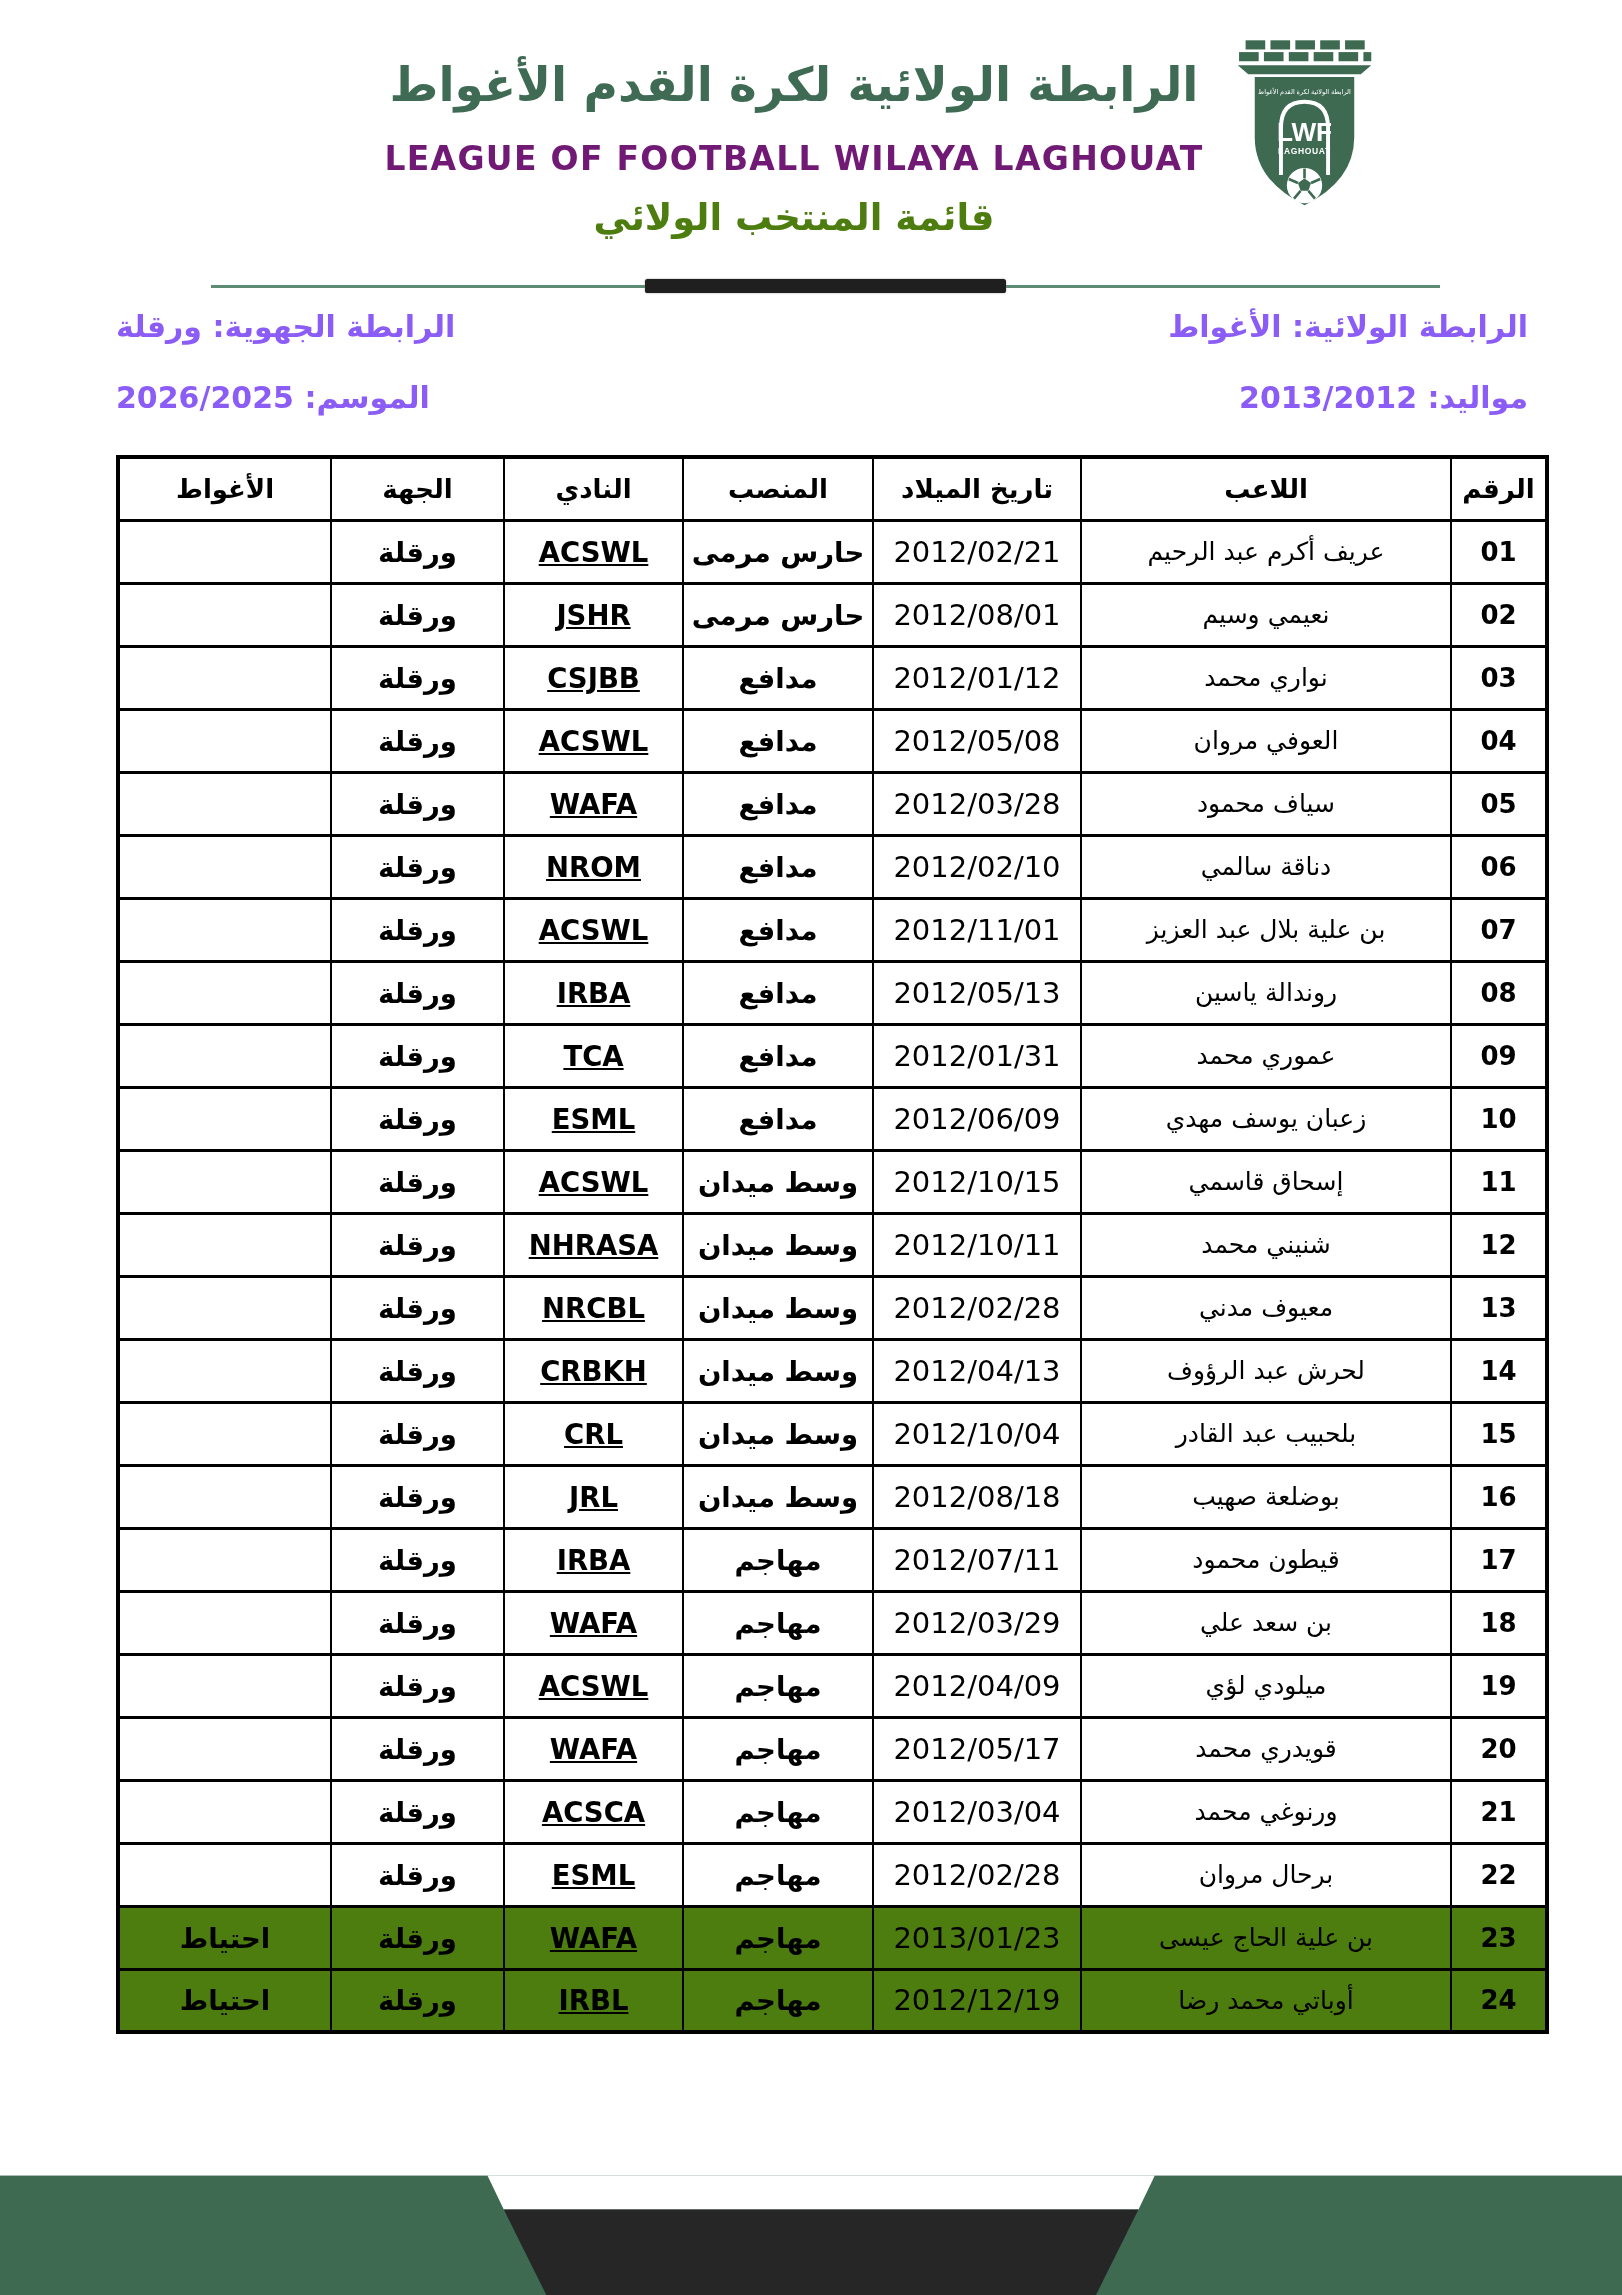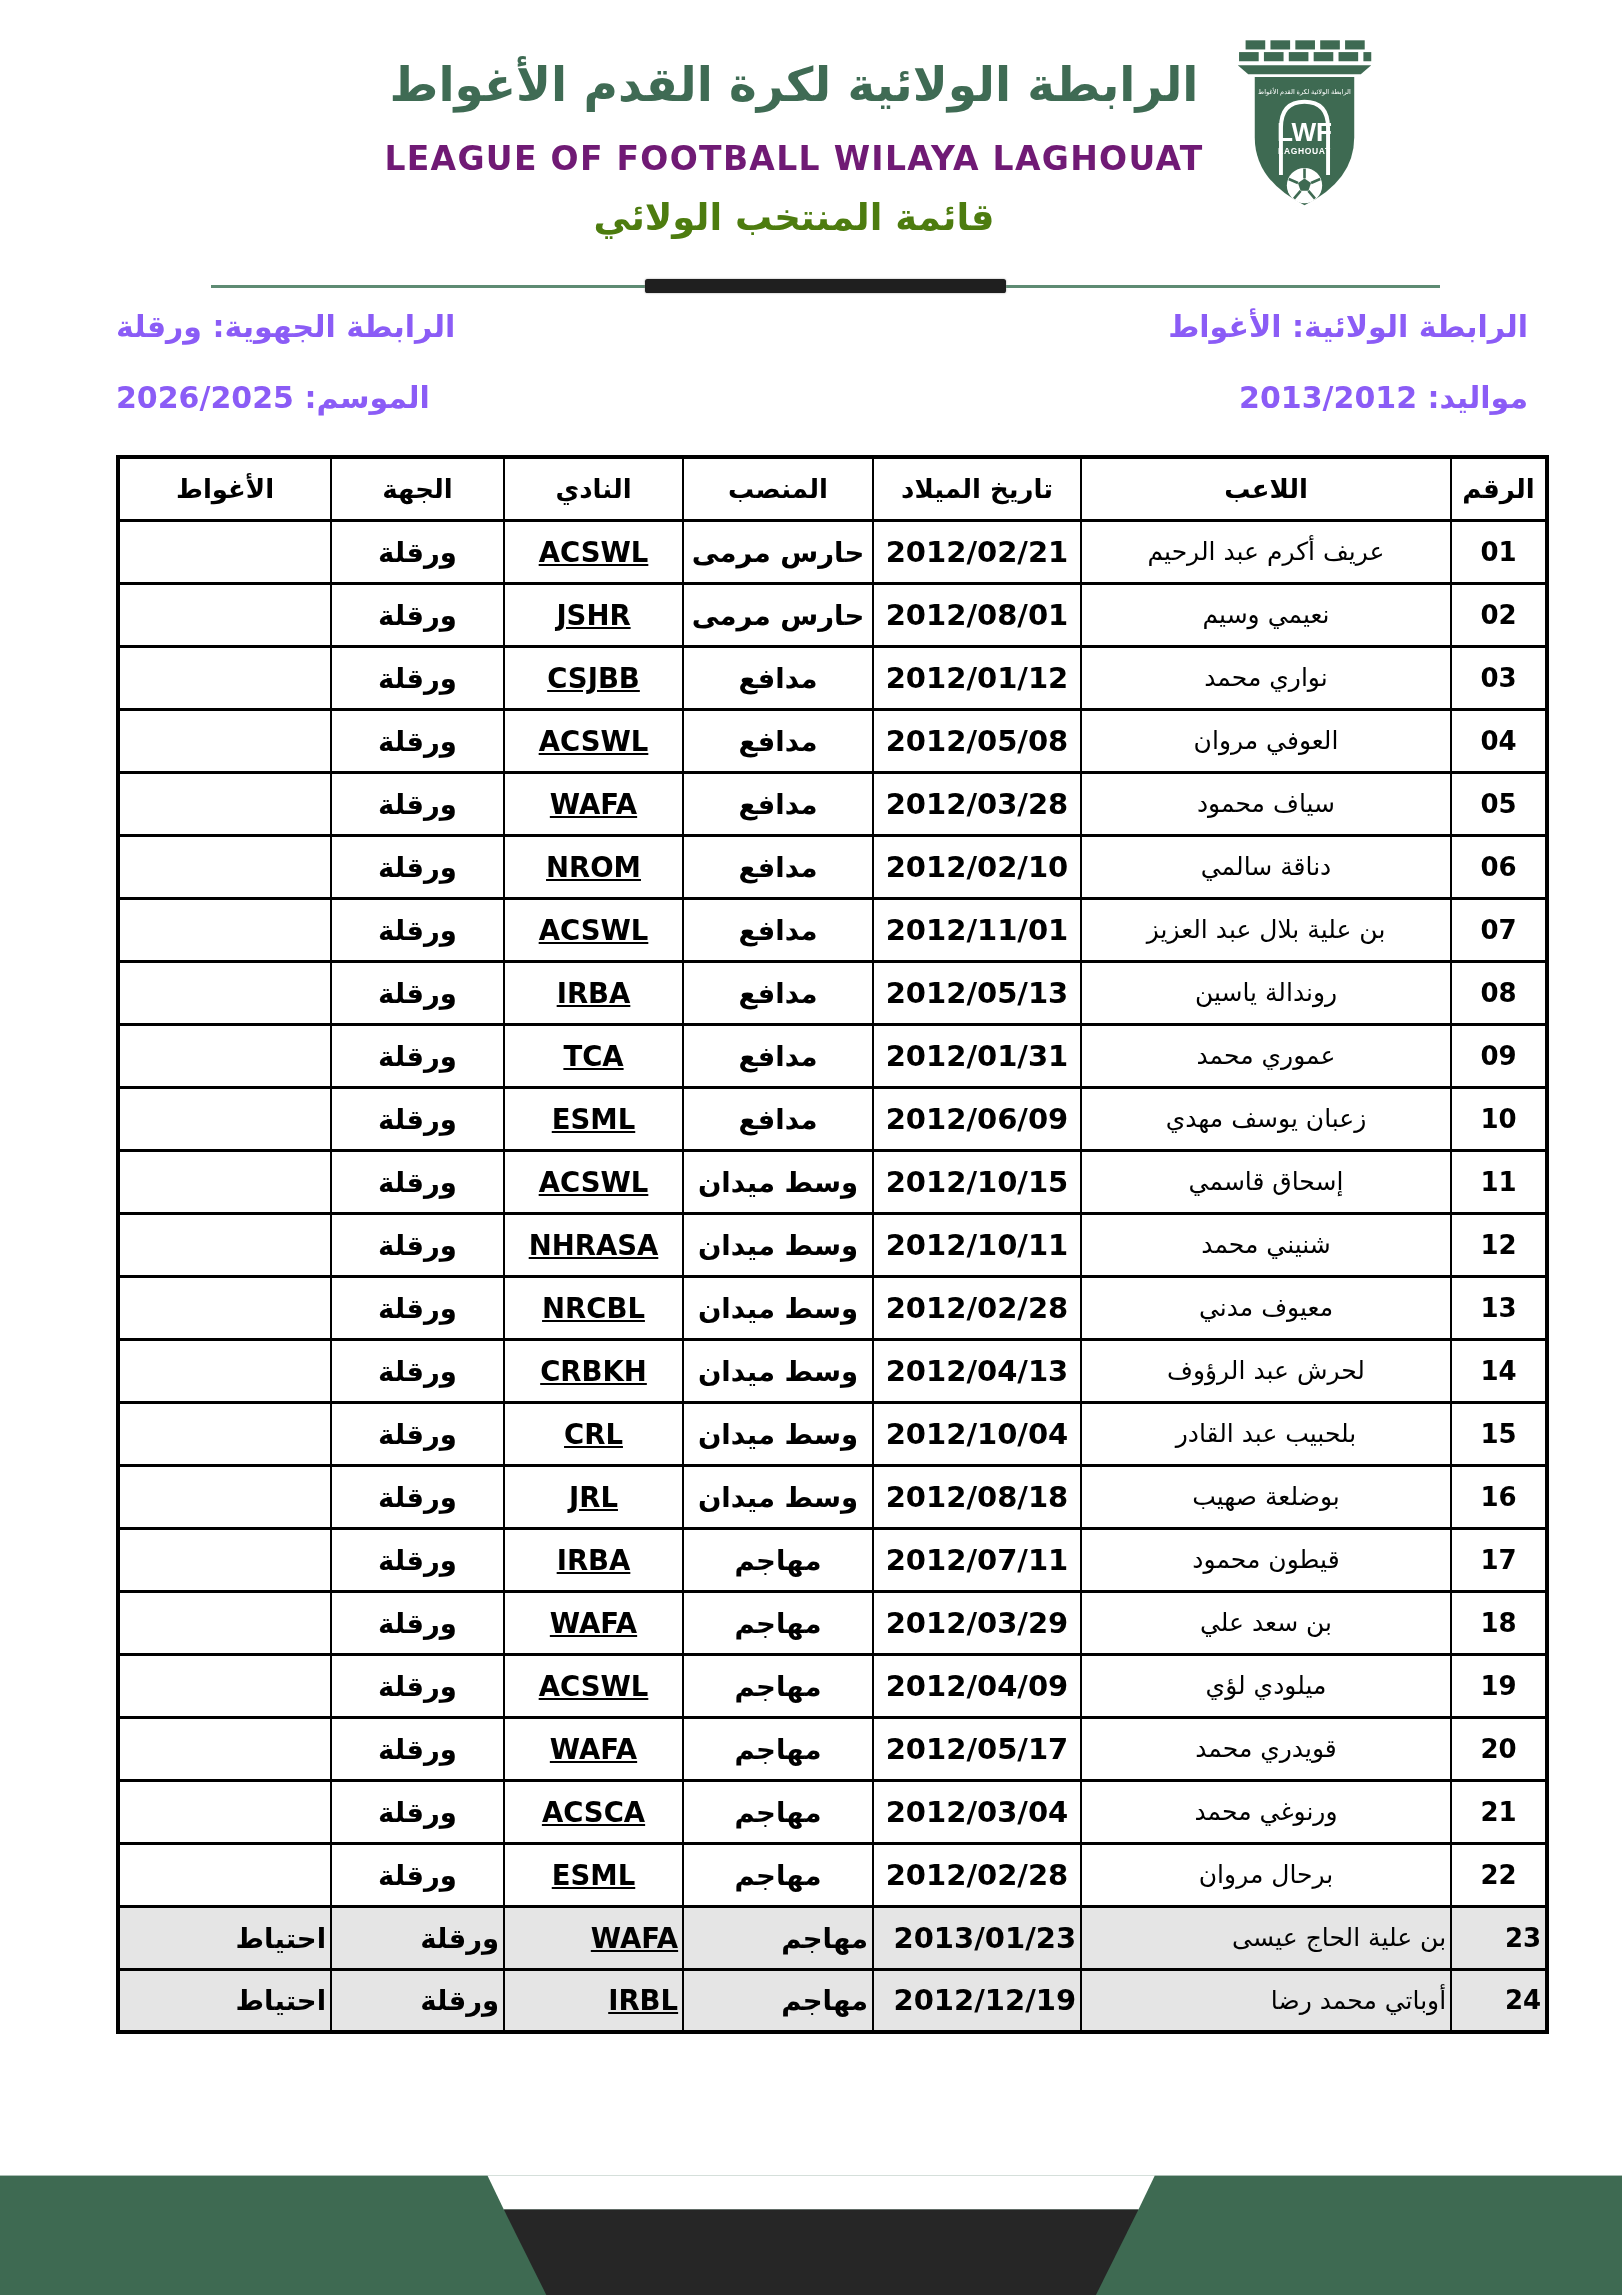--- a/index.html
+++ b/index.html
@@ -27,26 +27,26 @@
   .roster th,.roster td{
     border:2px solid #000;border-top-width:3.9px;border-bottom-width:3.9px;
     text-align:center;vertical-align:middle;padding:0 3.9px;overflow:hidden;
   }
   .roster{border:4.6px solid #000;}
   .roster thead tr{height:63px;}
   .roster tbody tr{height:63px;}
   .roster th{font-size:26px;font-weight:bold;}
   .c-num{font-size:26px;font-weight:bold;}
   .c-name{font-size:25px;font-weight:normal;}
-  .c-dob{font-size:29px;font-weight:bold;direction:ltr;unicode-bidi:embed;margin-top:35px;}
+  .c-dob{font-size:29px;font-weight:normal;direction:ltr;unicode-bidi:embed;margin-top:35px;}
   .c-pos{font-size:27.5px;font-weight:bold;}
   .c-club{font-size:27.5px;font-weight:bold;direction:ltr;unicode-bidi:embed;text-decoration:underline;}
   .c-region{font-size:27.5px;font-weight:bold;}
   .c-note{font-size:27.5px;font-weight:bold;}
-  .roster tbody tr.reserve td{background:#e5e5e5;text-align:right;}
+  .roster tbody tr.reserve td{background:#4d7c0f;}
   
   .footer-art{position:absolute;left:0;top:2171px;width:1622px;height:124px;display:block;}
 </style>
 </head>
 <body>
 
 <div class="header-text title-ar" dir="rtl">الرابطة الولائية لكرة القدم الأغواط</div>
 <div class="header-text title-en">LEAGUE OF FOOTBALL WILAYA LAGHOUAT</div>
 <div class="header-text list-title" dir="rtl">قائمة المنتخب الولائي</div>
 

